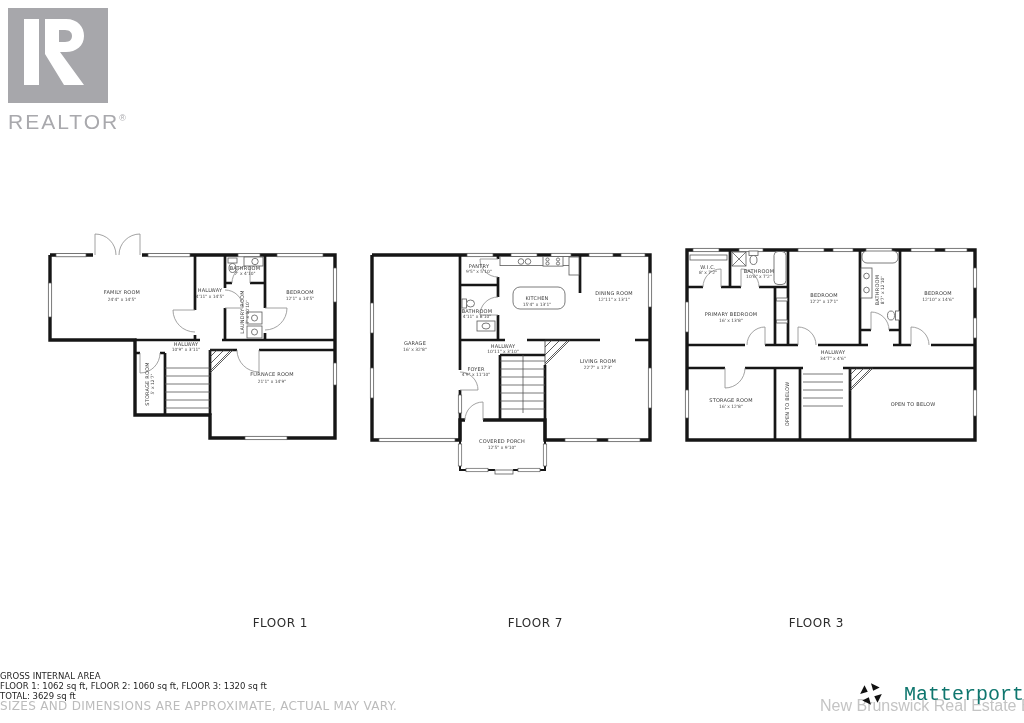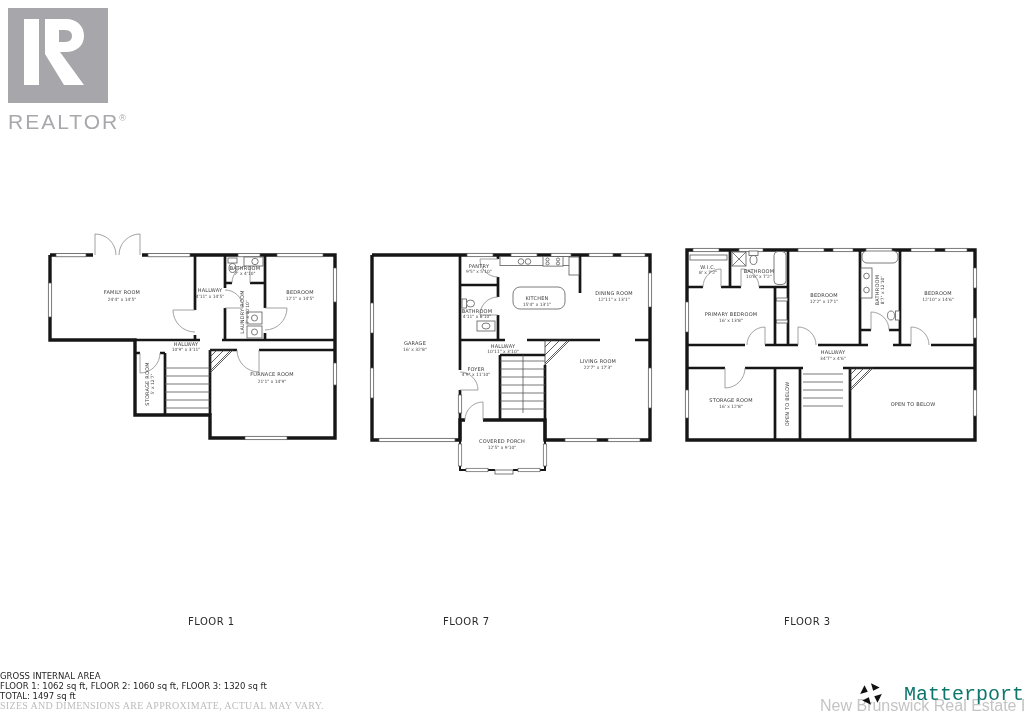--- a/index.html
+++ b/index.html
@@ -11,25 +11,25 @@
   .rd{font-size:4.4px;fill:#4a4a4a;text-anchor:middle;}
   .wall{stroke:#161616;fill:none;stroke-linecap:butt;}
   .outer{stroke-width:3.4;}
   .inner{stroke-width:2.7;}
   .porchw{stroke:#161616;fill:none;stroke-width:2;}
   .win{fill:#ffffff;stroke:#5a5a5a;stroke-width:.7;}
   .door{stroke:#8c8c8c;stroke-width:.8;fill:none;}
   .fix{stroke:#5a5a5a;stroke-width:.8;fill:#ffffff;}
   .stair{stroke:#555555;stroke-width:.8;}
   .hatch{stroke:#333333;stroke-width:.8;fill:none;}
-  .floor-caption{position:absolute;width:120px;text-align:left;font-size:10px;
+  .floor-caption{position:absolute;width:120px;text-align:right;font-size:12px;
        color:#2b2b2b;letter-spacing:.5px;}
   .summary{position:absolute;left:0;right:12px;top:671px;text-align:left;
        font-size:8.5px;color:#1f1f1f;line-height:10px;}
-  .summary .disclaimer{color:#bcbcbc;font-size:10px;letter-spacing:.3px;font-family:Liberation Serif, serif;}
+  .summary .disclaimer{color:#bcbcbc;font-size:12px;letter-spacing:.3px;}
   .realtor-wrap{position:absolute;left:8px;top:8px;width:130px;}
   .realtor-text{font-size:21px;color:#a9a9ad;letter-spacing:2px;margin-top:2px;
        font-family:Liberation Sans, sans-serif;}
   .realtor-text sup{font-size:9px;}
   .watermark{position:absolute;left:820px;top:697px;font-size:16px;color:#c4c4c4;
        font-family:"Liberation Sans",sans-serif;white-space:nowrap;}
   .mp-wrap{position:absolute;left:858px;top:681px;display:flex;align-items:center;}
   .mp-text{font-size:20px;color:#0f766e;font-family:Liberation Mono, monospace;margin-left:20px;}
   .mp-text sup{font-size:8px;}
 </style>
@@ -293,26 +293,26 @@
     <text class="rd" x="48" y="168">16' x 12'8"</text>
     <g transform="rotate(-90 104 164)">
       <text class="rn" x="104" y="166">OPEN TO BELOW</text>
     </g>
     <text class="rn" x="230" y="166">OPEN TO BELOW</text>
   </g>
 </svg>
 
 <div class="floor-caption" style="left:188px;top:616px;">FLOOR 1</div>
 <div class="floor-caption" style="left:443px;top:616px;">FLOOR 7</div>
-<div class="floor-caption" style="left:784px;top:616px;">FLOOR 3</div>
+<div class="floor-caption" style="left:724px;top:616px;">FLOOR 3</div>
 
 <div class="summary">
   <div>GROSS INTERNAL AREA</div>
   <div>FLOOR 1: 1062 sq ft, FLOOR 2: 1060 sq ft, FLOOR 3: 1320 sq ft</div>
-  <div>TOTAL: 1497 sq ft</div>
+  <div>TOTAL: 3629 sq ft</div>
   <div class="disclaimer">SIZES AND DIMENSIONS ARE APPROXIMATE, ACTUAL MAY VARY.</div>
 </div>
 
 <div class="watermark">New Brunswick Real Estate Board</div>
 <div class="mp-wrap">
   <svg width="26" height="26" viewBox="0 0 24 24">
     <path d="M12,2 L20,6 L14,9 Z" fill="#111111"></path>
     <path d="M12,2 L20,6 L14,9 Z" fill="#111111" transform="rotate(90 12 12)"></path>
     <path d="M12,2 L20,6 L14,9 Z" fill="#111111" transform="rotate(180 12 12)"></path>
     <path d="M12,2 L20,6 L14,9 Z" fill="#111111" transform="rotate(270 12 12)"></path>

